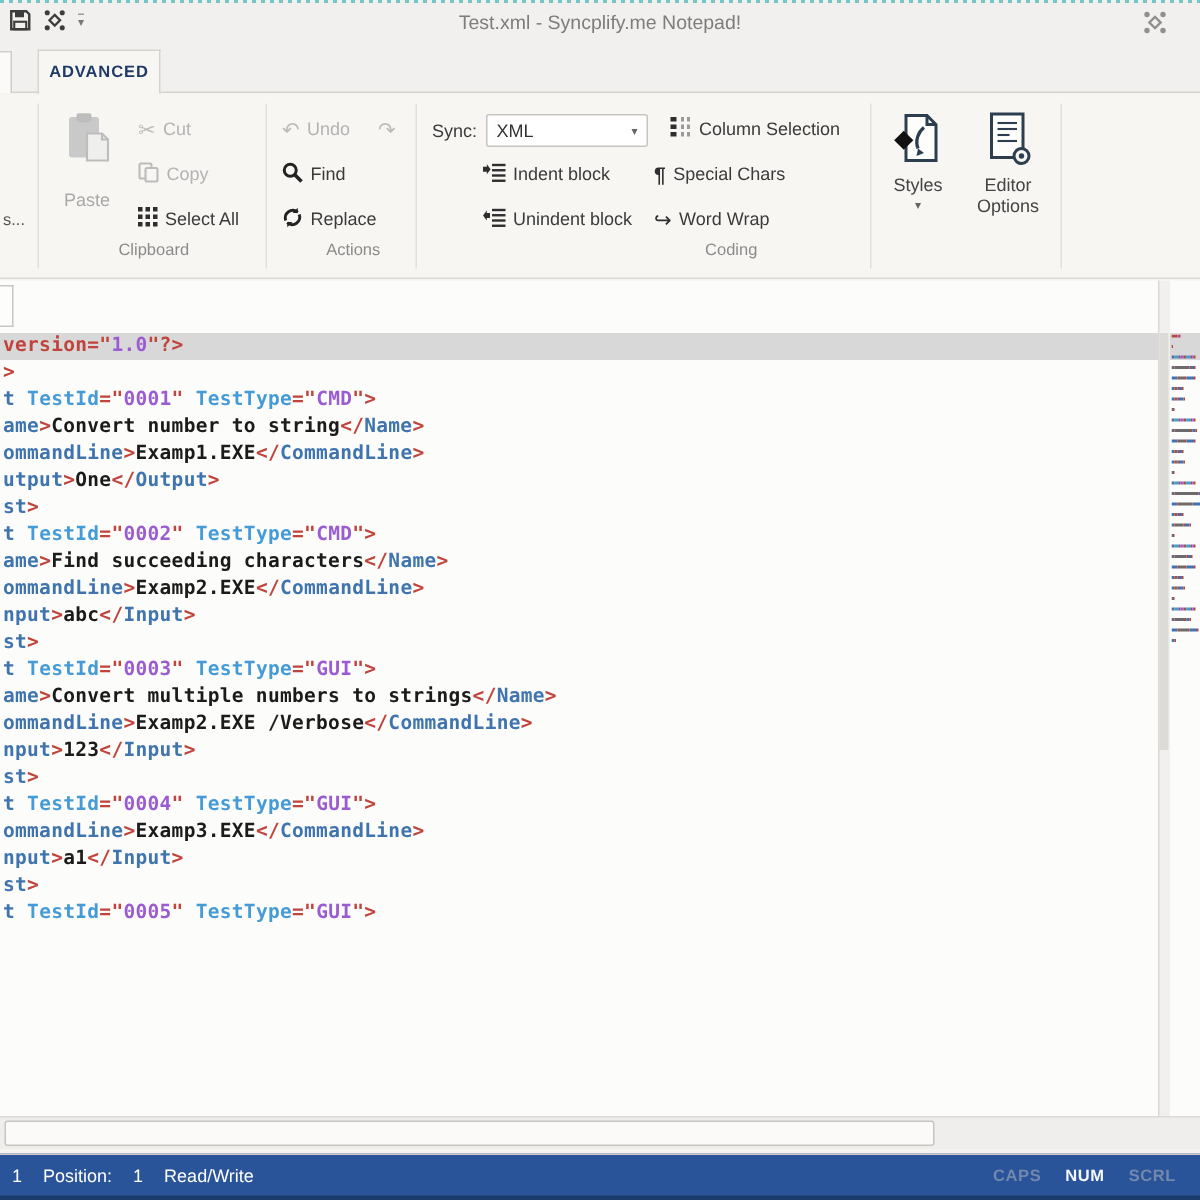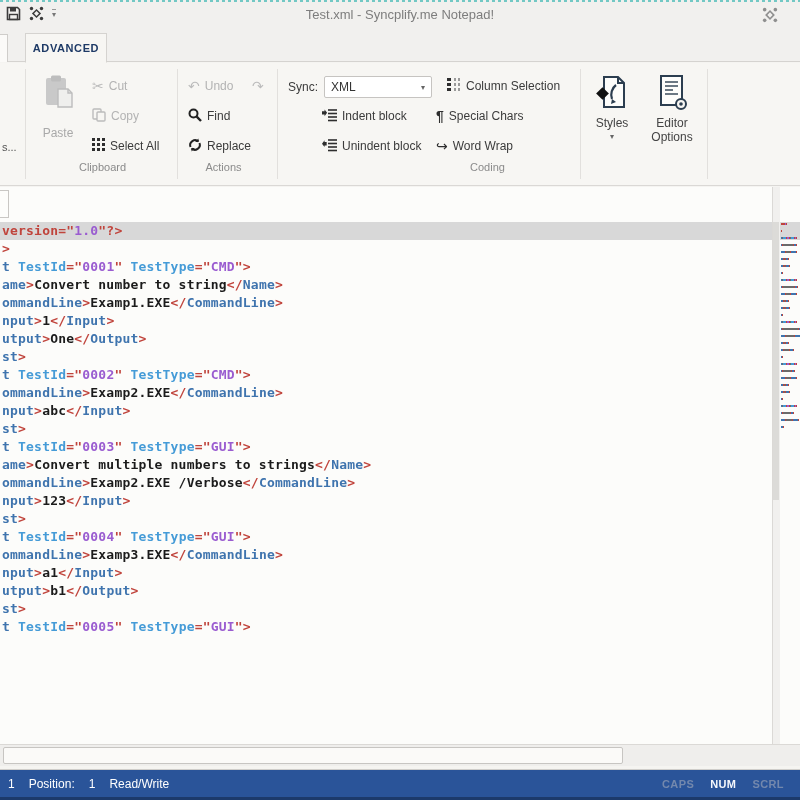--- a/index.html
+++ b/index.html
@@ -192,21 +192,21 @@
     <span>
       <svg width="14" height="14" viewBox="0 0 14 14">
           <path d="M2.5 9a5 5 0 0 1 8-5.5" fill="none" stroke="#222" stroke-width="2"></path>
           <path d="M11.5 5a5 5 0 0 1-8 5.5" fill="none" stroke="#222" stroke-width="2"></path>
           <path d="M10.5 0.5v3.5h-3.5z" fill="#222"></path>
           <path d="M3.5 13.5v-3.5h3.5z" fill="#222"></path>
         </svg>
     </span>
     <span>Replace</span>
   </div>
-  <div class="grp-label" style="left:176px; width:95px">Actions</div>
+  <div class="grp-label" style="left:188px; width:95px">Actions</div>
 
   <div class="sync-row">
     <span>Sync:</span>
     <span class="combo">
       <span>XML</span>
       <span class="caret">▾</span>
     </span>
   </div>
   <div class="smallbtn" style="left:322px; top:42px">
     <span>
@@ -300,36 +300,35 @@
 
 <div class="abs editor-wrap"></div>
 <div class="abs corner-box"></div>
 <div class="abs hl-band-right"></div>
 <div class="abs code">
     <div class="cl hl"><span class="tk-p">version="</span><span class="tk-v">1.0</span><span class="tk-p">"?&gt;</span></div>
     <div class="cl"><span class="tk-p">&gt;</span></div>
     <div class="cl"><span class="tk-g">t</span><span class="tk-t"> </span><span class="tk-a">TestId</span><span class="tk-p">="</span><span class="tk-v">0001</span><span class="tk-p">"</span><span class="tk-t"> </span><span class="tk-a">TestType</span><span class="tk-p">="</span><span class="tk-v">CMD</span><span class="tk-p">"&gt;</span></div>
     <div class="cl"><span class="tk-g">ame</span><span class="tk-p">&gt;</span><span class="tk-t">Convert number to string</span><span class="tk-p">&lt;/</span><span class="tk-g">Name</span><span class="tk-p">&gt;</span></div>
     <div class="cl"><span class="tk-g">ommandLine</span><span class="tk-p">&gt;</span><span class="tk-t">Examp1.EXE</span><span class="tk-p">&lt;/</span><span class="tk-g">CommandLine</span><span class="tk-p">&gt;</span></div>
-    <div class="cl"><span class="tk-g">nput</span><span class="tk-p">&gt;</span><span class="tk-t">1</span><span class="tk-p">&lt;/</span><span class="tk-g">Input</span><span class="tk-p">&gt;</span></div>
     <div class="cl"><span class="tk-g">utput</span><span class="tk-p">&gt;</span><span class="tk-t">One</span><span class="tk-p">&lt;/</span><span class="tk-g">Output</span><span class="tk-p">&gt;</span></div>
     <div class="cl"><span class="tk-g">st</span><span class="tk-p">&gt;</span></div>
     <div class="cl"><span class="tk-g">t</span><span class="tk-t"> </span><span class="tk-a">TestId</span><span class="tk-p">="</span><span class="tk-v">0002</span><span class="tk-p">"</span><span class="tk-t"> </span><span class="tk-a">TestType</span><span class="tk-p">="</span><span class="tk-v">CMD</span><span class="tk-p">"&gt;</span></div>
+    <div class="cl"><span class="tk-g">ame</span><span class="tk-p">&gt;</span><span class="tk-t">Find succeeding characters</span><span class="tk-p">&lt;/</span><span class="tk-g">Name</span><span class="tk-p">&gt;</span></div>
     <div class="cl"><span class="tk-g">ommandLine</span><span class="tk-p">&gt;</span><span class="tk-t">Examp2.EXE</span><span class="tk-p">&lt;/</span><span class="tk-g">CommandLine</span><span class="tk-p">&gt;</span></div>
     <div class="cl"><span class="tk-g">nput</span><span class="tk-p">&gt;</span><span class="tk-t">abc</span><span class="tk-p">&lt;/</span><span class="tk-g">Input</span><span class="tk-p">&gt;</span></div>
     <div class="cl"><span class="tk-g">st</span><span class="tk-p">&gt;</span></div>
     <div class="cl"><span class="tk-g">t</span><span class="tk-t"> </span><span class="tk-a">TestId</span><span class="tk-p">="</span><span class="tk-v">0003</span><span class="tk-p">"</span><span class="tk-t"> </span><span class="tk-a">TestType</span><span class="tk-p">="</span><span class="tk-v">GUI</span><span class="tk-p">"&gt;</span></div>
     <div class="cl"><span class="tk-g">ame</span><span class="tk-p">&gt;</span><span class="tk-t">Convert multiple numbers to strings</span><span class="tk-p">&lt;/</span><span class="tk-g">Name</span><span class="tk-p">&gt;</span></div>
     <div class="cl"><span class="tk-g">ommandLine</span><span class="tk-p">&gt;</span><span class="tk-t">Examp2.EXE /Verbose</span><span class="tk-p">&lt;/</span><span class="tk-g">CommandLine</span><span class="tk-p">&gt;</span></div>
     <div class="cl"><span class="tk-g">nput</span><span class="tk-p">&gt;</span><span class="tk-t">123</span><span class="tk-p">&lt;/</span><span class="tk-g">Input</span><span class="tk-p">&gt;</span></div>
     <div class="cl"><span class="tk-g">st</span><span class="tk-p">&gt;</span></div>
     <div class="cl"><span class="tk-g">t</span><span class="tk-t"> </span><span class="tk-a">TestId</span><span class="tk-p">="</span><span class="tk-v">0004</span><span class="tk-p">"</span><span class="tk-t"> </span><span class="tk-a">TestType</span><span class="tk-p">="</span><span class="tk-v">GUI</span><span class="tk-p">"&gt;</span></div>
     <div class="cl"><span class="tk-g">ommandLine</span><span class="tk-p">&gt;</span><span class="tk-t">Examp3.EXE</span><span class="tk-p">&lt;/</span><span class="tk-g">CommandLine</span><span class="tk-p">&gt;</span></div>
     <div class="cl"><span class="tk-g">nput</span><span class="tk-p">&gt;</span><span class="tk-t">a1</span><span class="tk-p">&lt;/</span><span class="tk-g">Input</span><span class="tk-p">&gt;</span></div>
-    <div class="cl"><span class="tk-g">utput</span><span class="tk-p">&gt;</span><span class="tk-t">b1</span><span class="tk-p">&lt;/</span><span class="tk-g">Output</span><span class="tk-p">&gt;</span></div>
     <div class="cl"><span class="tk-g">st</span><span class="tk-p">&gt;</span></div>
     <div class="cl"><span class="tk-g">t</span><span class="tk-t"> </span><span class="tk-a">TestId</span><span class="tk-p">="</span><span class="tk-v">0005</span><span class="tk-p">"</span><span class="tk-t"> </span><span class="tk-a">TestType</span><span class="tk-p">="</span><span class="tk-v">GUI</span><span class="tk-p">"&gt;</span></div>
   </div>
 <div class="abs vscroll"></div>
 <div class="abs vthumb"></div>
 <div class="abs minimap">
     <div class="mm-line"><i class="mm-p" style="width: 4px;"></i><i class="mm-v" style="width: 1px;"></i><i class="mm-p" style="width: 1px;"></i></div>
     <div class="mm-line"><i class="mm-p" style="width: 1px;"></i></div>
     <div class="mm-line"><i class="mm-g" style="width: 1px;"></i><i class="mm-t" style="width: 1px;"></i><i class="mm-a" style="width: 3px;"></i><i class="mm-p" style="width: 1px;"></i><i class="mm-v" style="width: 2px;"></i><i class="mm-p" style="width: 1px;"></i><i class="mm-t" style="width: 1px;"></i><i class="mm-a" style="width: 3px;"></i><i class="mm-p" style="width: 1px;"></i><i class="mm-v" style="width: 1px;"></i><i class="mm-p" style="width: 1px;"></i></div>
     <div class="mm-line"><i class="mm-g" style="width: 1px;"></i><i class="mm-p" style="width: 1px;"></i><i class="mm-t" style="width: 10px;"></i><i class="mm-p" style="width: 1px;"></i><i class="mm-g" style="width: 2px;"></i><i class="mm-p" style="width: 1px;"></i></div>

